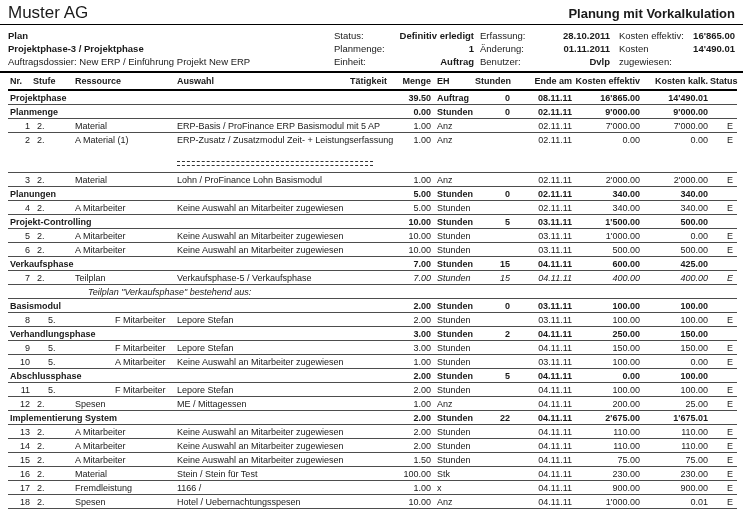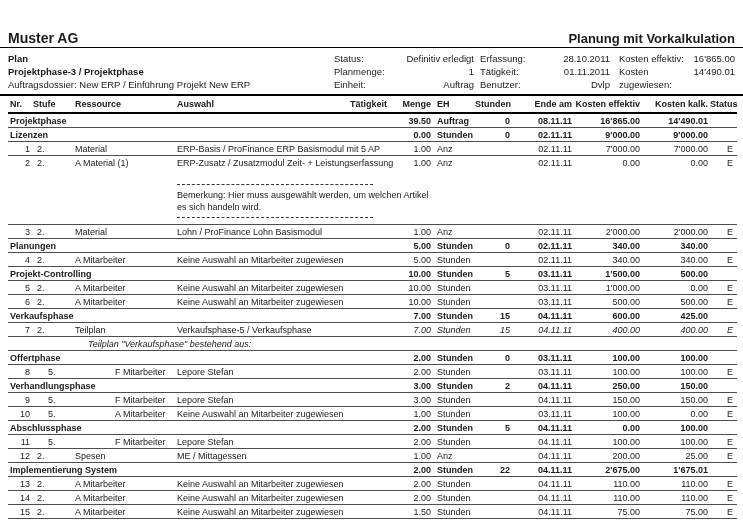--- a/index.html
+++ b/index.html
@@ -1,32 +1,32 @@
 <!DOCTYPE html>
 <html><head>
 <meta charset="utf-8">
 <style>
   html,body{margin:0;padding:0;background:#fff;}
   .page{position:relative;width:743px;height:521px;background:#fff;color:#1a1a1a;
         font-family:"Liberation Sans",sans-serif;overflow:hidden;}
   .topbar{display:flex;justify-content:space-between;align-items:baseline;
           padding:3px 8px 1px 8px;border-bottom:1px solid #000;}
-  .company{font-size:14px;font-weight:bold;margin-top:27px;}
+  .company{font-size:17px;font-weight:normal;}
   .report-title{font-size:13px;font-weight:bold;}
   .info{display:flex;padding:4px 8px 3px 8px;border-bottom:2px solid #000000;
         font-size:9.5px;line-height:13px;}
   .info-left{flex:0 0 326px;}
   .info-left .b{font-weight:bold;}
   .grp{display:flex;flex-direction:column;}
   .g1{flex:0 0 140px;}
   .g2{flex:0 0 130px;padding-left:6px;}
   .g3{flex:1;padding-left:9px;justify-content:space-between;}
   .irow{display:flex;}
   .irow .lb{flex:1;text-align:left;}
-  .irow .vl{font-weight:normal;text-align:right;white-space:nowrap;}
+  .irow .vl{font-weight:bold;text-align:right;white-space:nowrap;}
   table{table-layout:fixed;border-collapse:collapse;width:729px;margin:0 0 0 8px;font-size:9px;}
   th,td{padding:0;line-height:12px;height:13px;white-space:nowrap;font-weight:normal;
         vertical-align:middle;overflow:visible;}
   thead th{font-weight:bold;border-bottom:2px solid #000;height:16px;text-align:left;}
   tbody td{border-bottom:1px solid #4d4d4d;}
   tr.noline td{border-bottom:none;}
   tr.sec td{font-weight:bold;}
   .c-secname{padding-left:2px;margin-left:27px;}
   .c-nr{text-align:right;margin-left:40px;}
   th.c-nr{text-align:left;padding-left:2px;}
@@ -87,21 +87,21 @@
           <span class="lb">Einheit:</span>
           <span class="vl">Auftrag</span>
         </div>
       </div>
     <div class="grp g2">
         <div class="irow">
           <span class="lb">Erfassung:</span>
           <span class="vl">28.10.2011</span>
         </div>
         <div class="irow">
-          <span class="lb">Tätigkeit:</span>
+          <span class="lb">Änderung:</span>
           <span class="vl">01.11.2011</span>
         </div>
         <div class="irow">
           <span class="lb">Benutzer:</span>
           <span class="vl">Dvlp</span>
         </div>
       </div>
     <div class="grp g3">
         <div class="irow">
           <span class="lb">Kosten effektiv:</span>
@@ -150,21 +150,21 @@
           <td class="c-secname" colspan="5">Projektphase</td>
           <td class="c-menge">39.50</td>
           <td class="c-eh">Auftrag</td>
           <td class="c-std">0</td>
           <td class="c-ende">08.11.11</td>
           <td class="c-eff">16'865.00</td>
           <td class="c-kalk">14'490.01</td>
           <td class="c-status"></td>
         </tr>
         <tr class="sec">
-          <td class="c-secname" colspan="5">Lizenzen</td>
+          <td class="c-secname" colspan="5">Planmenge</td>
           <td class="c-menge">0.00</td>
           <td class="c-eh">Stunden</td>
           <td class="c-std">0</td>
           <td class="c-ende">02.11.11</td>
           <td class="c-eff">9'000.00</td>
           <td class="c-kalk">9'000.00</td>
           <td class="c-status"></td>
         </tr>
         <tr>
           <td class="c-nr">1</td>
@@ -192,21 +192,20 @@
           <td class="c-ende">02.11.11</td>
           <td class="c-eff">0.00</td>
           <td class="c-kalk">0.00</td>
           <td class="c-status">E</td>
         </tr>
         <tr class="remark">
           <td class="c-empty" colspan="3"></td>
           <td class="c-remark" colspan="9">
             <div class="remark-wrap">
               <div class="dashline"></div>
-              <div class="remark-text">Bemerkung: Hier muss ausgewählt werden, um welchen Artikel es sich handeln wird.</div>
               <div class="dashline"></div>
             </div>
           </td>
         </tr>
         <tr>
           <td class="c-nr">3</td>
           <td class="c-stufe">2.</td>
           <td class="c-res">Material</td>
           <td class="c-aus">Lohn / ProFinance Lohn Basismodul</td>
           <td class="c-tat"></td>
@@ -301,21 +300,21 @@
           <td class="c-std">15</td>
           <td class="c-ende">04.11.11</td>
           <td class="c-eff">400.00</td>
           <td class="c-kalk">400.00</td>
           <td class="c-status">E</td>
         </tr>
         <tr>
           <td class="subnote-cell" colspan="12">Teilplan "Verkaufsphase" bestehend aus:</td>
         </tr>
         <tr class="sec">
-          <td class="c-secname" colspan="5">Offertphase</td>
+          <td class="c-secname" colspan="5">Basismodul</td>
           <td class="c-menge">2.00</td>
           <td class="c-eh">Stunden</td>
           <td class="c-std">0</td>
           <td class="c-ende">03.11.11</td>
           <td class="c-eff">100.00</td>
           <td class="c-kalk">100.00</td>
           <td class="c-status"></td>
         </tr>
         <tr class="lvl5">
           <td class="c-nr">8</td>

